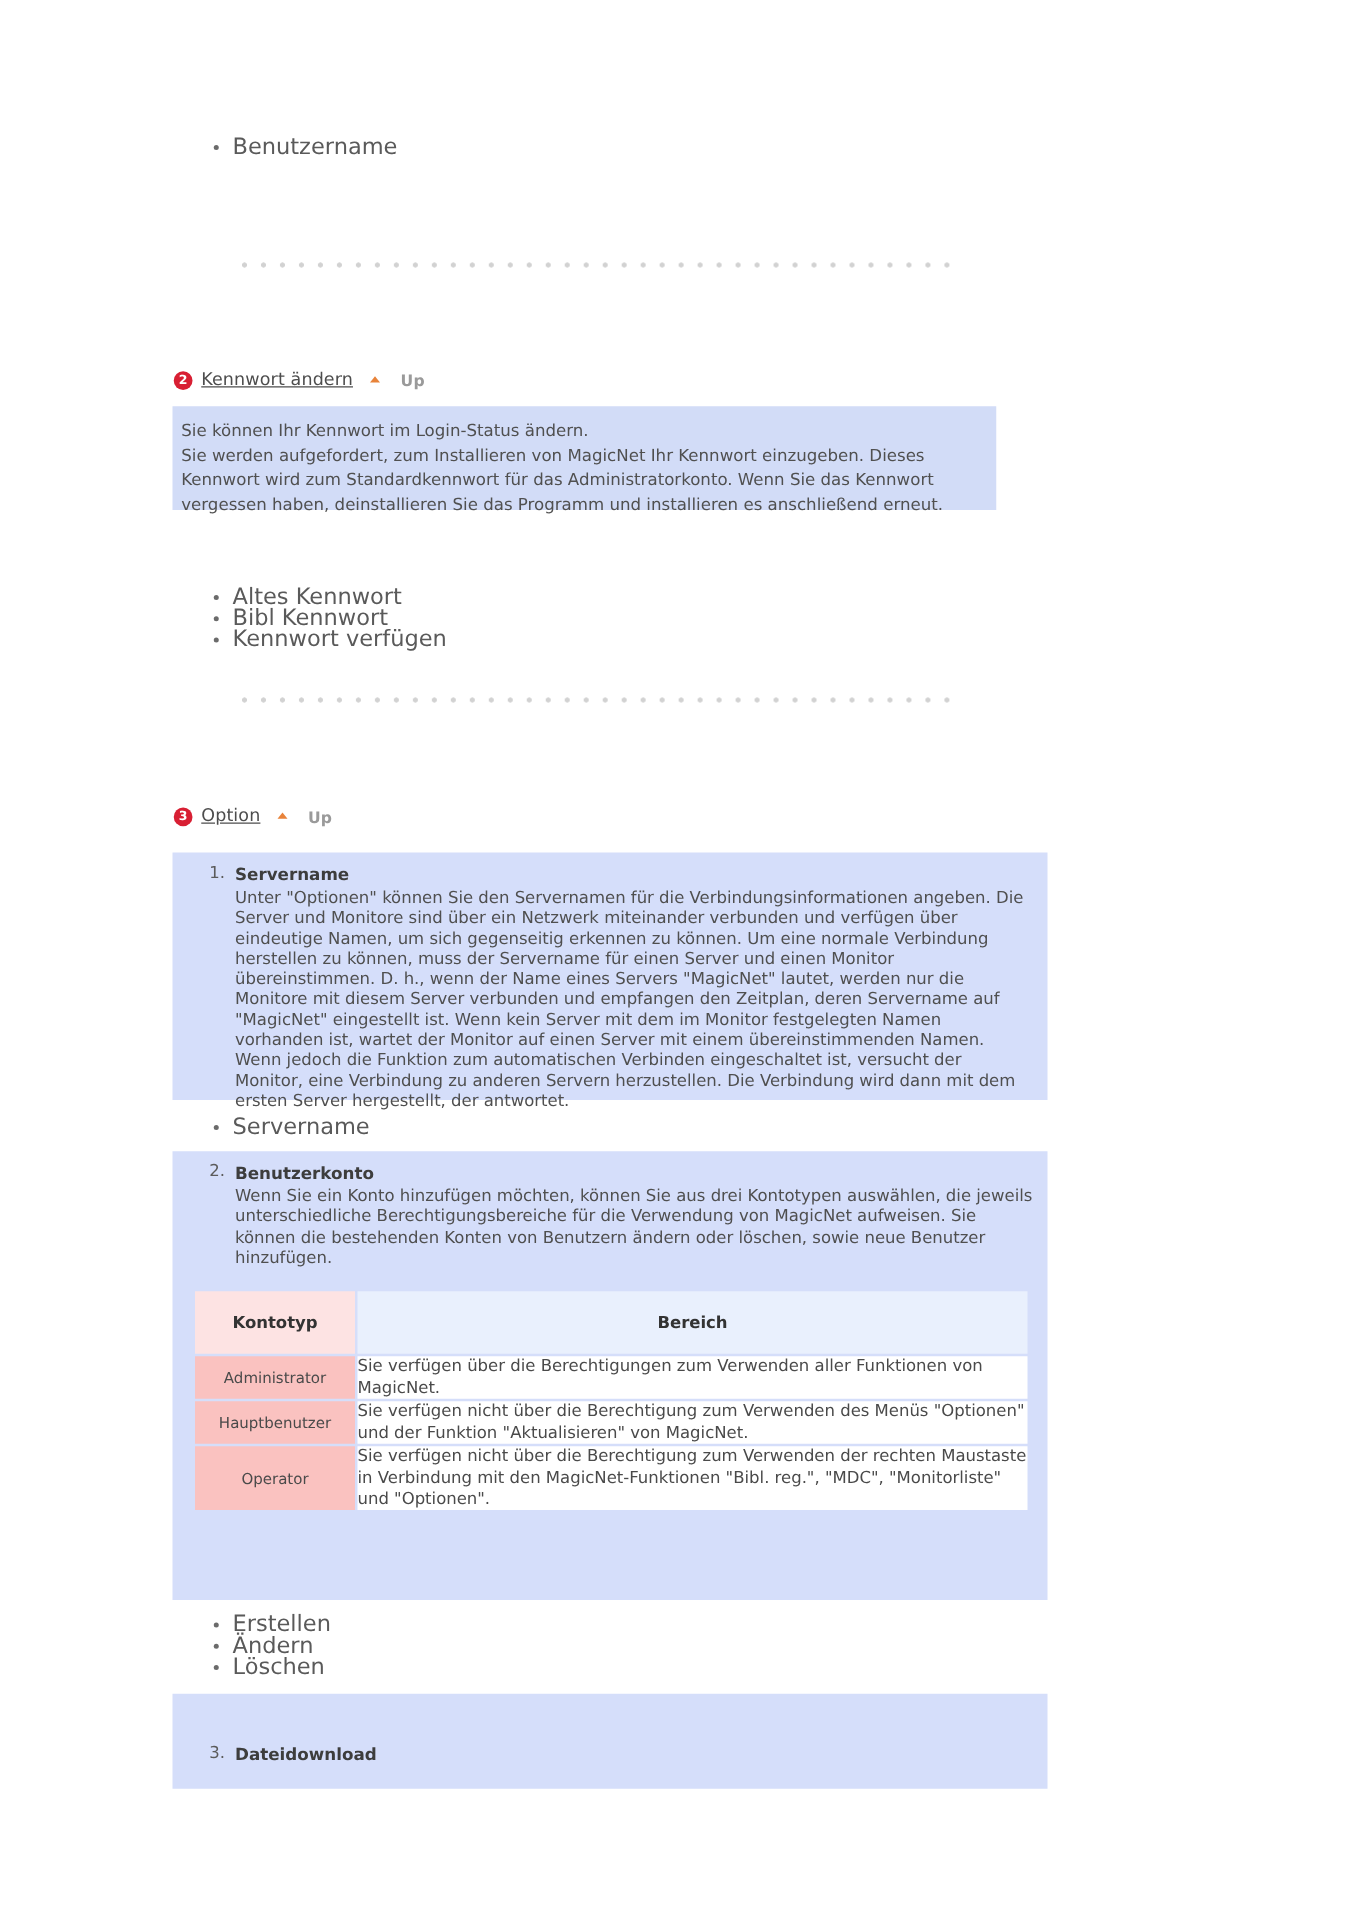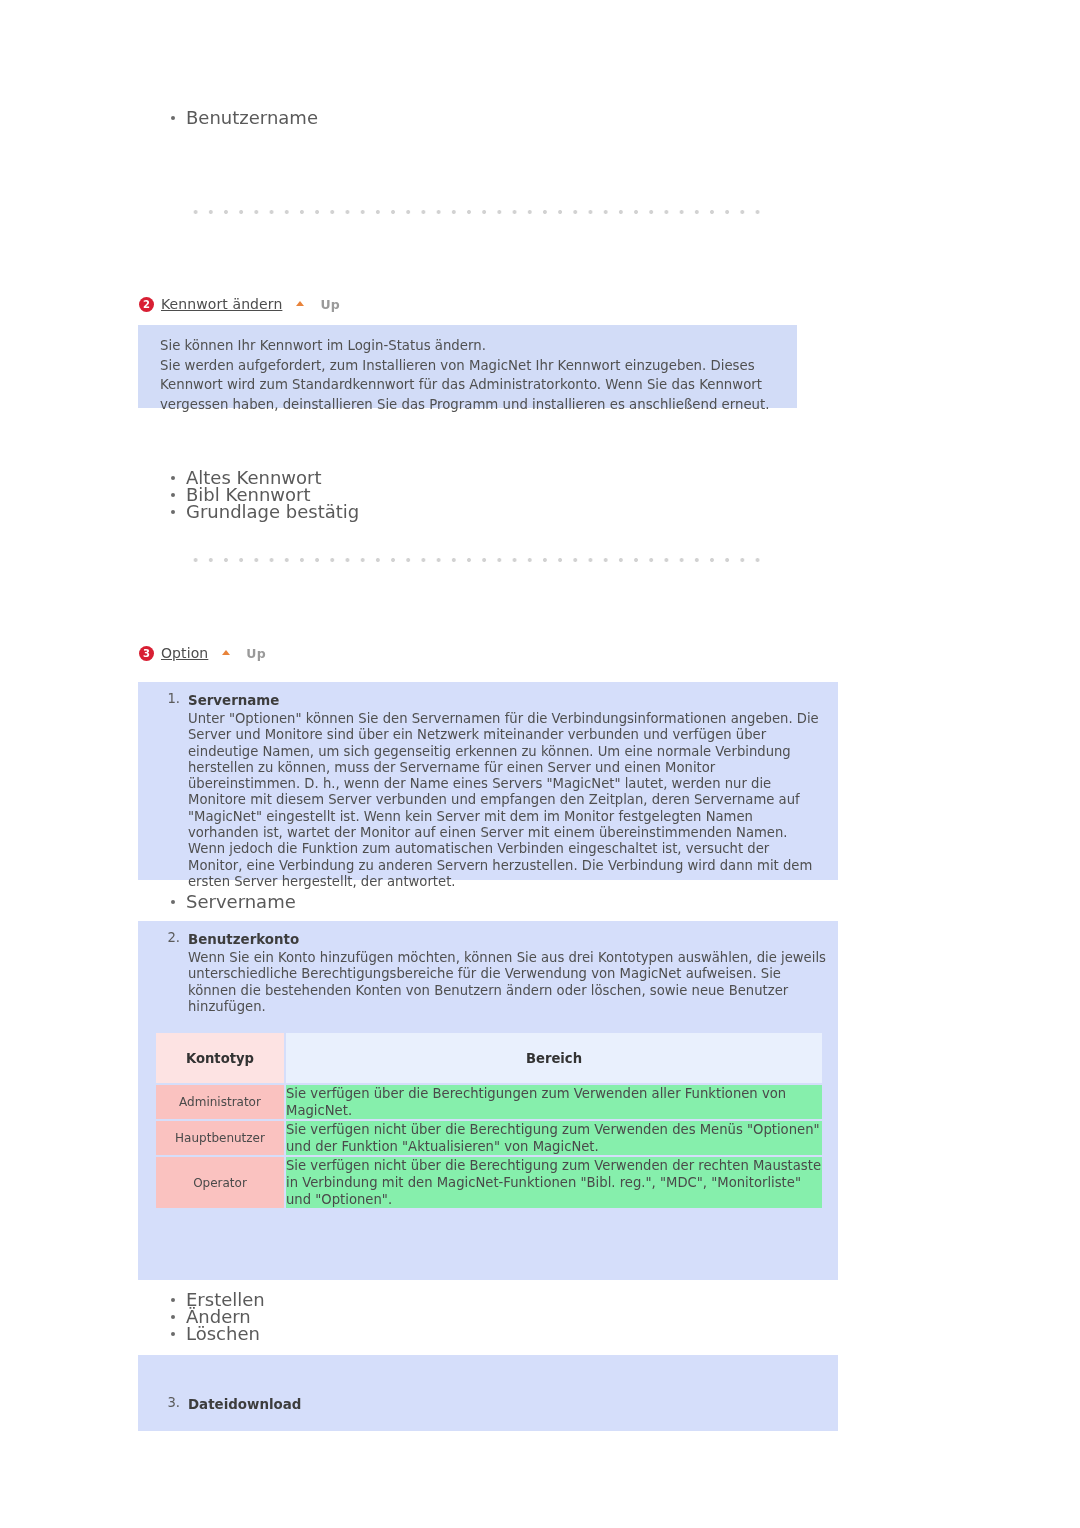--- a/index.html
+++ b/index.html
@@ -173,21 +173,21 @@
     text-align: center;
     height: 29px;
   }
   .td-type {
     background: #fac2c0;
     color: #4a4a4a;
     font-size: 12px;
     text-align: center;
   }
   .td-scope {
-    background: #86efac;
+    background: #ffffff;
     color: #4a4a4a;
     font-size: 13.2px;
     line-height: 17px;
     padding: 9px 10px 9px 11px;
     text-align: left;
   }
 
   
   .abs { position: absolute; }
 </style>
@@ -204,29 +204,29 @@
 
   <div class="section-head abs" style="left:139px; top:296px;">
     <span class="num-badge">2</span>
     <span class="section-title">Kennwort ändern</span>
     <a class="up-link" href="#">
       <span class="up-arrow"></span>
       <span class="up-text">Up</span>
     </a>
   </div>
 
-  <div class="info-box abs" style="left:138px; top:325px; width:659px; height:83px; padding:11px 14px 0 22px; box-sizing:border-box;">
+  <div class="info-box abs" style="left:138px; top:325px; width:659px; height:83px; padding:11px 14px 0 7px; box-sizing:border-box;">
     <p style="margin:0;">Sie können Ihr Kennwort im Login-Status ändern.</p>
     <p style="margin:0;">Sie werden aufgefordert, zum Installieren von MagicNet Ihr Kennwort einzugeben. Dieses Kennwort wird zum Standardkennwort für das Administratorkonto. Wenn Sie das Kennwort vergessen haben, deinstallieren Sie das Programm und installieren es anschließend erneut.</p>
   </div>
 
   <ul class="bullet-list abs" style="left:168px; top:425px; width:400px;margin-top:44px;">
     <li>Altes Kennwort</li>
     <li>Bibl Kennwort</li>
-    <li>Grundlage bestätig</li>
+    <li>Kennwort verfügen</li>
   </ul>
 
   <div class="dot-divider abs" style="left:188px; top:557px; width:572px;"></div>
 
   <div class="section-head abs" style="left:139px; top:645px;">
     <span class="num-badge">3</span>
     <span class="section-title">Option</span>
     <a class="up-link" href="#">
       <span class="up-arrow"></span>
       <span class="up-text">Up</span>

